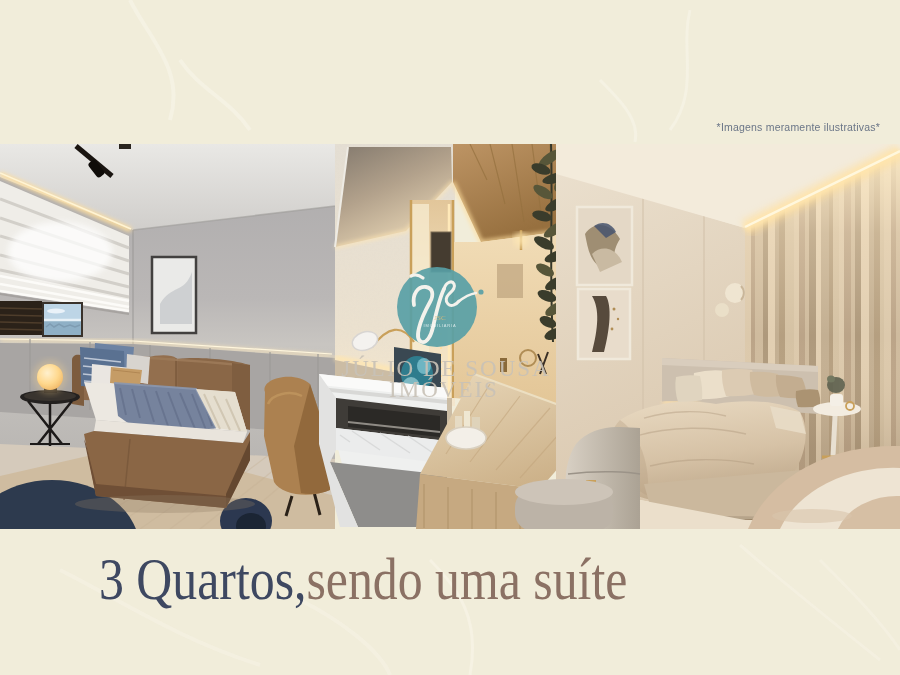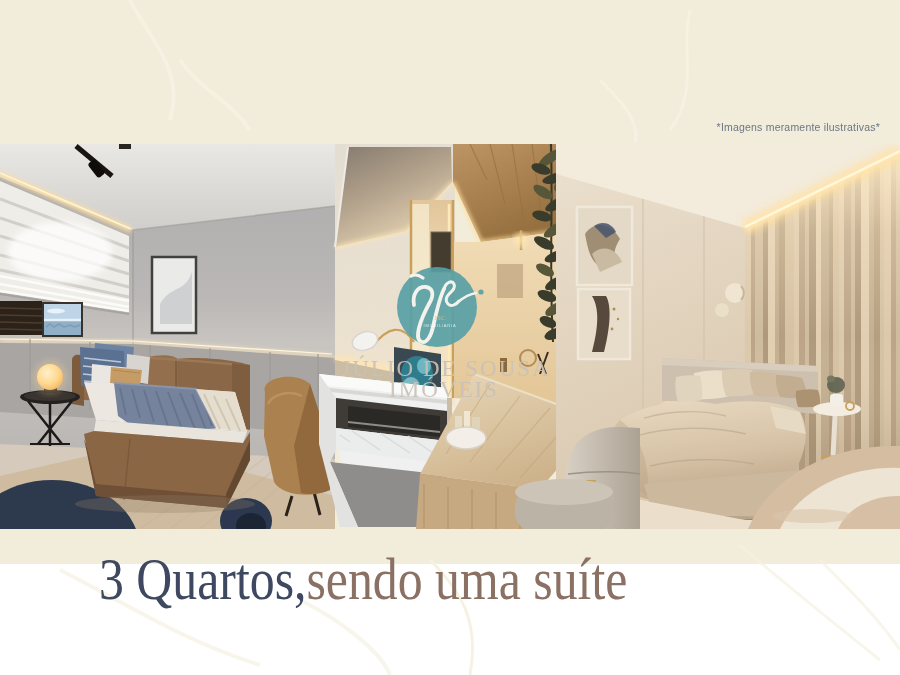--- a/index.html
+++ b/index.html
@@ -1,17 +1,17 @@
 <!DOCTYPE html>
 <html><head>
 <meta charset="utf-8">
 <style>
   html,body{margin:0;padding:0;}
   body{width:900px;height:675px;overflow:hidden;font-family:"Liberation Sans",sans-serif;}
-  .page{position:relative;width:900px;height:564px;background:#f1edda;}
+  .page{position:relative;width:900px;height:675px;background:#f1edda;}
   .photo{position:absolute;left:0;top:144px;width:900px;height:385px;}
   .caption{position:absolute;top:121px;right:20px;font-size:10.5px;color:#6a7587;letter-spacing:0.2px;}
   .heading{position:absolute;left:99px;top:545px;font-family:"Liberation Serif",serif;font-size:60px;font-weight:400;white-space:nowrap;transform:scale(0.83,1);transform-origin:0 0;}
   .h1{color:#3e4861;}
   .h2{color:#8b7164;}
 </style>
 </head>
 <body>
 <div class="page">
 

